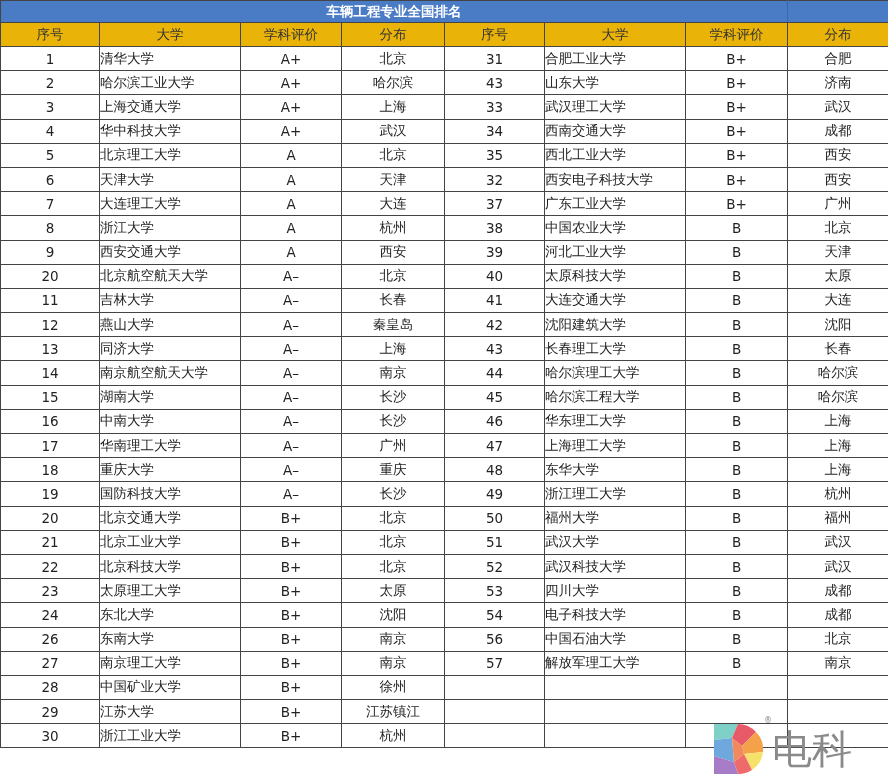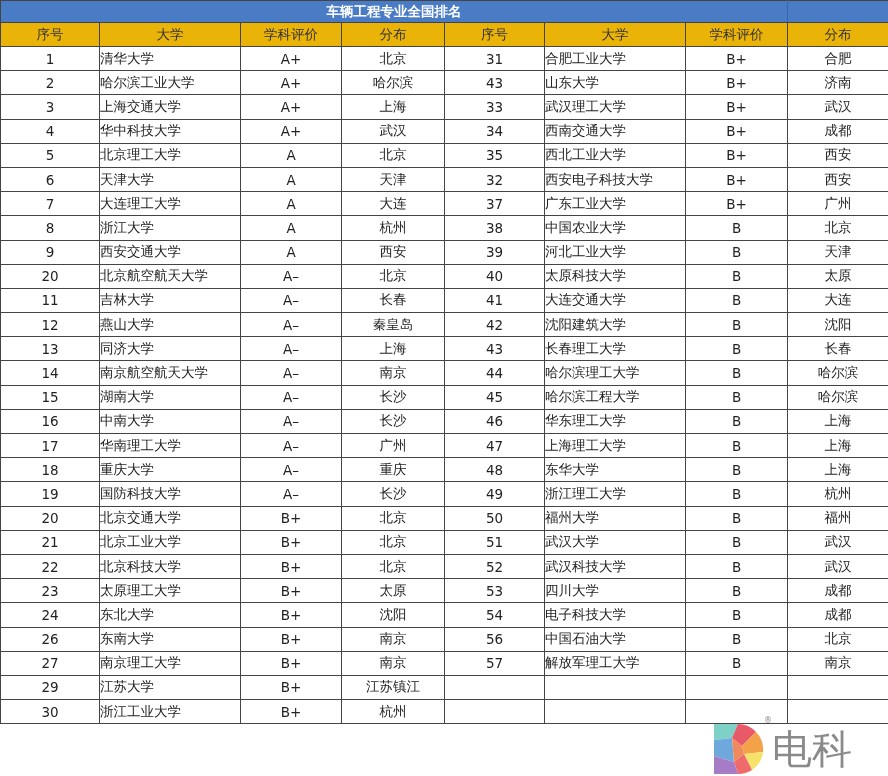--- a/index.html
+++ b/index.html
@@ -305,20 +305,30 @@
           <td class="c">27</td>
           <td class="l">南京理工大学</td>
           <td class="c">B+</td>
           <td class="c">南京</td>
           <td class="c">57</td>
           <td class="l">解放军理工大学</td>
           <td class="c">B</td>
           <td class="c">南京</td>
         </tr>
         <tr class="data-row">
+          <td class="c">28</td>
+          <td class="l">中国矿业大学</td>
+          <td class="c">B+</td>
+          <td class="c">徐州</td>
+          <td class="c"></td>
+          <td class="l"></td>
+          <td class="c"></td>
+          <td class="c"></td>
+        </tr>
+        <tr class="data-row">
           <td class="c">29</td>
           <td class="l">江苏大学</td>
           <td class="c">B+</td>
           <td class="c">江苏镇江</td>
           <td class="c"></td>
           <td class="l"></td>
           <td class="c"></td>
           <td class="c"></td>
         </tr>
         <tr class="data-row">

